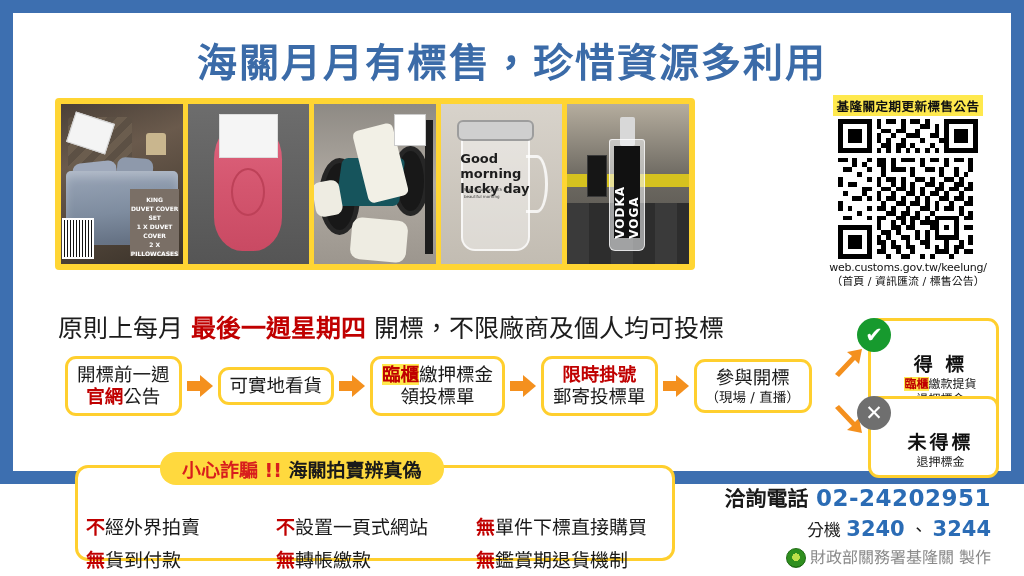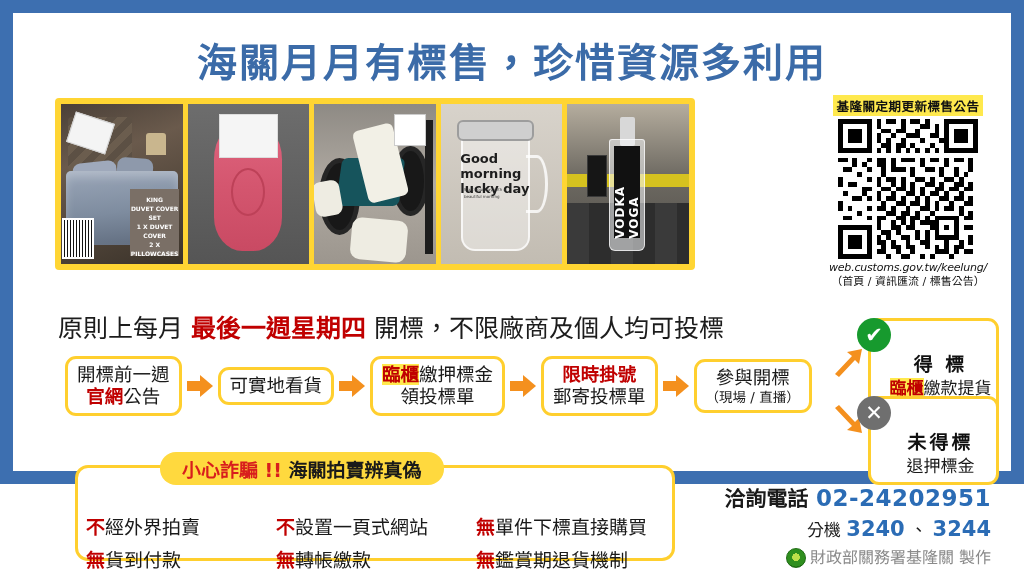--- a/index.html
+++ b/index.html
@@ -212,21 +212,21 @@
   .qr-head {
     display: inline-block;
     background: #ffe94d; color: #111;
     font-weight: bold; font-size: 12.5px;
     padding: 1px 3px; letter-spacing: .5px;
   }
   .qr-img {
     width: 140px; height: 140px; margin: 3px auto 2px;
     display: block;
   }
-  .qr-url { font-size: 11px; color: #111; line-height: 1.3; letter-spacing: -.2px; font-style: italic; }
+  .qr-url { font-size: 11px; color: #111; line-height: 1.3; letter-spacing: -.2px; }
   .qr-path { font-size: 11px; color: #111; line-height: 1.35; }
 
   
   .headline {
     position: absolute; left: 45px; top: 295px;
     font-size: 25px; color: #1c1c1c; white-space: nowrap;
     font-family: "DejaVu Sans", "Liberation Sans", sans-serif;
   }
   .headline .red { color: #c00000; font-weight: bold; margin-top: 36px; }
 
@@ -276,21 +276,21 @@
   .rbox {
     position: absolute;
     border: 3px solid #ffcf2e; border-radius: 11px;
     background: #fff; width: 131px;
     padding: 3px 4px 5px 18px;
     text-align: center;
   }
   .rbox.win  { left: 855px; top: 305px; }
   .rbox.lose { left: 855px; top: 383px; }
   .rbox .rt { font-size: 19px; font-weight: bold; color: #111; letter-spacing: 3px; line-height: 1.25; margin-top: 29px; }
-  .rbox .rl { font-size: 17px; color: #1a1a1a; line-height: 1.3; }
+  .rbox .rl { font-size: 12px; color: #1a1a1a; line-height: 1.3; }
   .rbox .redhl { color: #c00000; font-weight: bold; background: #ffe94d; }
   .badge {
     position: absolute; left: -14px; top: -3px;
     width: 34px; height: 34px; border-radius: 50%;
     display: flex; align-items: center; justify-content: center;
     color: #fff; font-size: 21px; font-weight: bold; line-height: 1;
   }
   .badge.ok { background: #179a2e; }
   .badge.no { background: #6f6f6f; }
 

